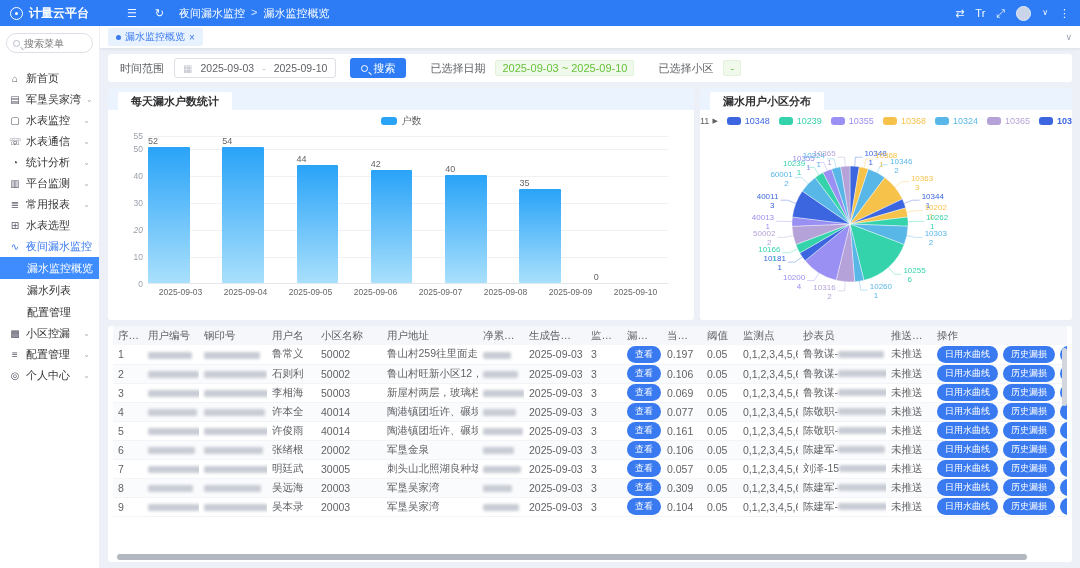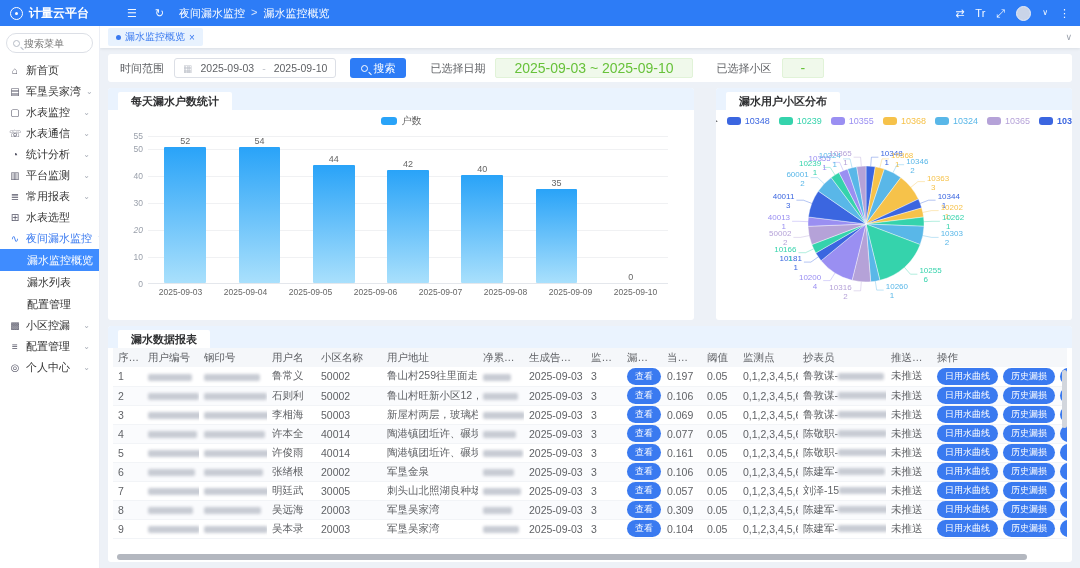--- a/index.html
+++ b/index.html
@@ -13,21 +13,21 @@
 .logo-title{font-weight:bold;font-size:12px;white-space:nowrap}
 .tb-icon{font-size:11px;opacity:.95;margin:0 9px;cursor:pointer;line-height:1}
 .breadcrumb{display:flex;gap:6px;font-size:11px;margin-left:6px;white-space:nowrap}
 .bc-sep{opacity:.8}
 .tb-right{margin-left:auto;display:flex;align-items:center;gap:11px}
 .tb-right .tb-icon{margin:0}
 .avatar{width:15px;height:15px;border-radius:50%;background:#c9d4e8;border:1px solid #e5ecf8}
 
 .layout{display:flex;height:542px}
 .sidebar{width:100px;background:#fff;border-right:1px solid #ebeef5;padding:5px 0;overflow:hidden;flex:none}
-.sb-search{margin:2px 6px 7px;display:flex;align-items:center;gap:4px;border:1px solid #dcdfe6;border-radius:11px;padding:5px 6px;height:20px}
+.sb-search{margin:2px 6px 15px;display:flex;align-items:center;gap:4px;border:1px solid #dcdfe6;border-radius:11px;padding:5px 6px;height:20px}
 .sb-search input{border:none;outline:none;width:58px;font-size:10px;color:#606266;background:transparent}
 .mag{width:7px;height:7px;border:1.2px solid #b6bcc6;border-radius:50%;position:relative;flex:none}
 .mag:after{content:"";position:absolute;width:4px;height:1.2px;background:#b6bcc6;left:6px;top:7px;transform:rotate(45deg)}
 .nav-item{display:flex;align-items:center;gap:5px;padding:0 9px;height:21px;font-size:11px;color:#333;cursor:pointer;white-space:nowrap}
 .nav-item .glyph{width:12px;font-size:10px;color:#556;flex:none;text-align:center}
 .nav-item .chev{margin-left:auto;color:#a9aeb8;font-size:8px}
 .nav-item.active-parent,.nav-item.active-parent .glyph,.nav-item.active-parent .chev{color:#3a7af0}
 .sub-item{height:22px;padding-left:27px;font-size:11px;display:flex;align-items:center;color:#333;cursor:pointer;white-space:nowrap}
 .sub-item.active{background:#3f8cff;color:#fff}
 .main{flex:1;display:flex;flex-direction:column;overflow:hidden;min-width:0}
@@ -37,35 +37,35 @@
 .tab-close{font-size:10px;cursor:pointer}
 .tab-collapse{margin-left:auto;color:#9aa0ab;font-size:9px;cursor:pointer}
 .content{flex:1;padding:6px 8px;display:flex;flex-direction:column;gap:6px;overflow:hidden}
 
 .filter-card{background:#fff;border-radius:3px;height:28px;display:flex;align-items:center;gap:10px;padding:0 12px;flex:none}
 .f-label{color:#606266;font-size:11px;white-space:nowrap}
 .date-input{display:flex;align-items:center;gap:8px;border:1px solid #dcdfe6;border-radius:3px;height:20px;padding:0 8px;color:#606266;font-size:10.5px;cursor:pointer}
 .cal-icon{color:#c0c4cc;font-size:10px}
 .btn-search{background:#2d7cf6;color:#fff;border:none;border-radius:3px;height:20px;padding:0 11px;font-size:11px;display:flex;align-items:center;gap:5px;cursor:pointer;margin-left:4px}
 .btn-search .mag{border-color:#fff}.btn-search .mag:after{background:#fff}
-.tag-green{background:#f0f9eb;border:1px solid #e1f3d8;color:#67c23a;font-size:14px;padding:1px 18px;border-radius:2px;white-space:nowrap}
-
-.charts-row{display:flex;gap:22px;height:232px;flex:none}
+.tag-green{background:#f0f9eb;border:1px solid #e1f3d8;color:#67c23a;font-size:11px;padding:1px 6px;border-radius:2px;white-space:nowrap}
+
+.charts-row{display:flex;gap:6px;height:232px;flex:none}
 .card{background:#fff;border-radius:3px;overflow:hidden;position:relative}
 .bar-card{width:586px;flex:none}
 .pie-card{flex:1;min-width:0}
 .card-head{height:22px;background:#eaf3fe;display:flex;align-items:flex-end;padding-left:10px}
 .card-tab{background:#fff;height:18px;padding:0 13px;font-weight:bold;font-size:11px;color:#303133;display:flex;align-items:center;border-radius:2px 2px 0 0;white-space:nowrap}
 .bar-legend{display:flex;justify-content:center;align-items:center;gap:5px;height:18px;font-size:10px;color:#666;margin-top:2px}
 .bar-legend .sw{width:16px;height:8px;border-radius:3px}
 .bar-plot{position:relative;margin:6px 26px 0 40px;height:148px}
 .gridline{position:absolute;left:0;right:0;border-top:1px solid #f0f1f3}
 .y-tick{position:absolute;right:100%;padding-right:5px;font-size:8.5px;color:#9aa0ab;transform:translateY(-50%)}
 .bars{position:absolute;left:0;right:0;top:0;bottom:0;display:flex;border-bottom:1px solid #e4e7ec}
-.bar-slot{flex:1;display:flex;flex-direction:column;justify-content:flex-end;align-items:center}
+.bar-slot{flex:1;display:flex;flex-direction:column;justify-content:flex-end;align-items:flex-start}
 .bar{width:56%;border-radius:1px}
 .bar-val{font-size:9px;color:#666;margin-bottom:1px}
 .x-labels{display:flex;margin:3px 26px 0 40px}
 .x-label{flex:1;text-align:center;font-size:8.5px;color:#666;white-space:nowrap}
 .pie-legend{position:absolute;top:26px;left:0;right:0;display:flex;justify-content:flex-end;align-items:center;gap:9px;height:14px;overflow:hidden;padding-left:90px}
 .pl-pager{display:flex;align-items:center;gap:3px;color:#606266;font-size:9px;flex:none}
 .pl-arrow{font-size:7px;color:#606266;cursor:pointer}
 .pl-item{display:flex;align-items:center;gap:4px;font-size:9px;flex:none;cursor:pointer}
 .pl-sw{width:14px;height:8px;border-radius:3px}
 .pie-svg{position:absolute;top:36px;left:0}
@@ -383,23 +383,20 @@
               <polyline points="136.1,43.7 134.0,34.9 127.0,34.9" fill="none" stroke="#59b7e8" stroke-width="0.7" opacity="0.55"></polyline>
               <text x="124.9658504927337" y="33.9468982324545" text-anchor="end" font-size="8" fill="#59b7e8"><tspan>10324</tspan><tspan x="120.9658504927337" dy="9">1</tspan></text>
               <path d="M150,100 L140.7,42.8 A58,58 0 0 1 150.0,42.0 Z" fill="#b5a2d8" stroke="#fff" stroke-width="0.4"></path>
               <polyline points="145.3,42.2 144.6,33.2 137.6,33.2" fill="none" stroke="#b5a2d8" stroke-width="0.7" opacity="0.55"></polyline>
               <text x="135.60873989597937" y="32.21726035500792" text-anchor="end" font-size="8" fill="#b5a2d8"><tspan>10365</tspan><tspan x="131.60873989597937" dy="9">1</tspan></text>
             </svg>
         </section>
       </div>
 
       <section class="card table-card">
-        <div class="card-head">
-          <span class="card-tab">漏水数据报表</span>
-        </div>
         <div class="tbl-wrap">
           <table id="leak-table" style="width: 971px;">
               <colgroup>
                 <col style="width: 30px;">
                 <col style="width: 56px;">
                 <col style="width: 68px;">
                 <col style="width: 49px;">
                 <col style="width: 66px;">
                 <col style="width: 96px;">
                 <col style="width: 46px;">

